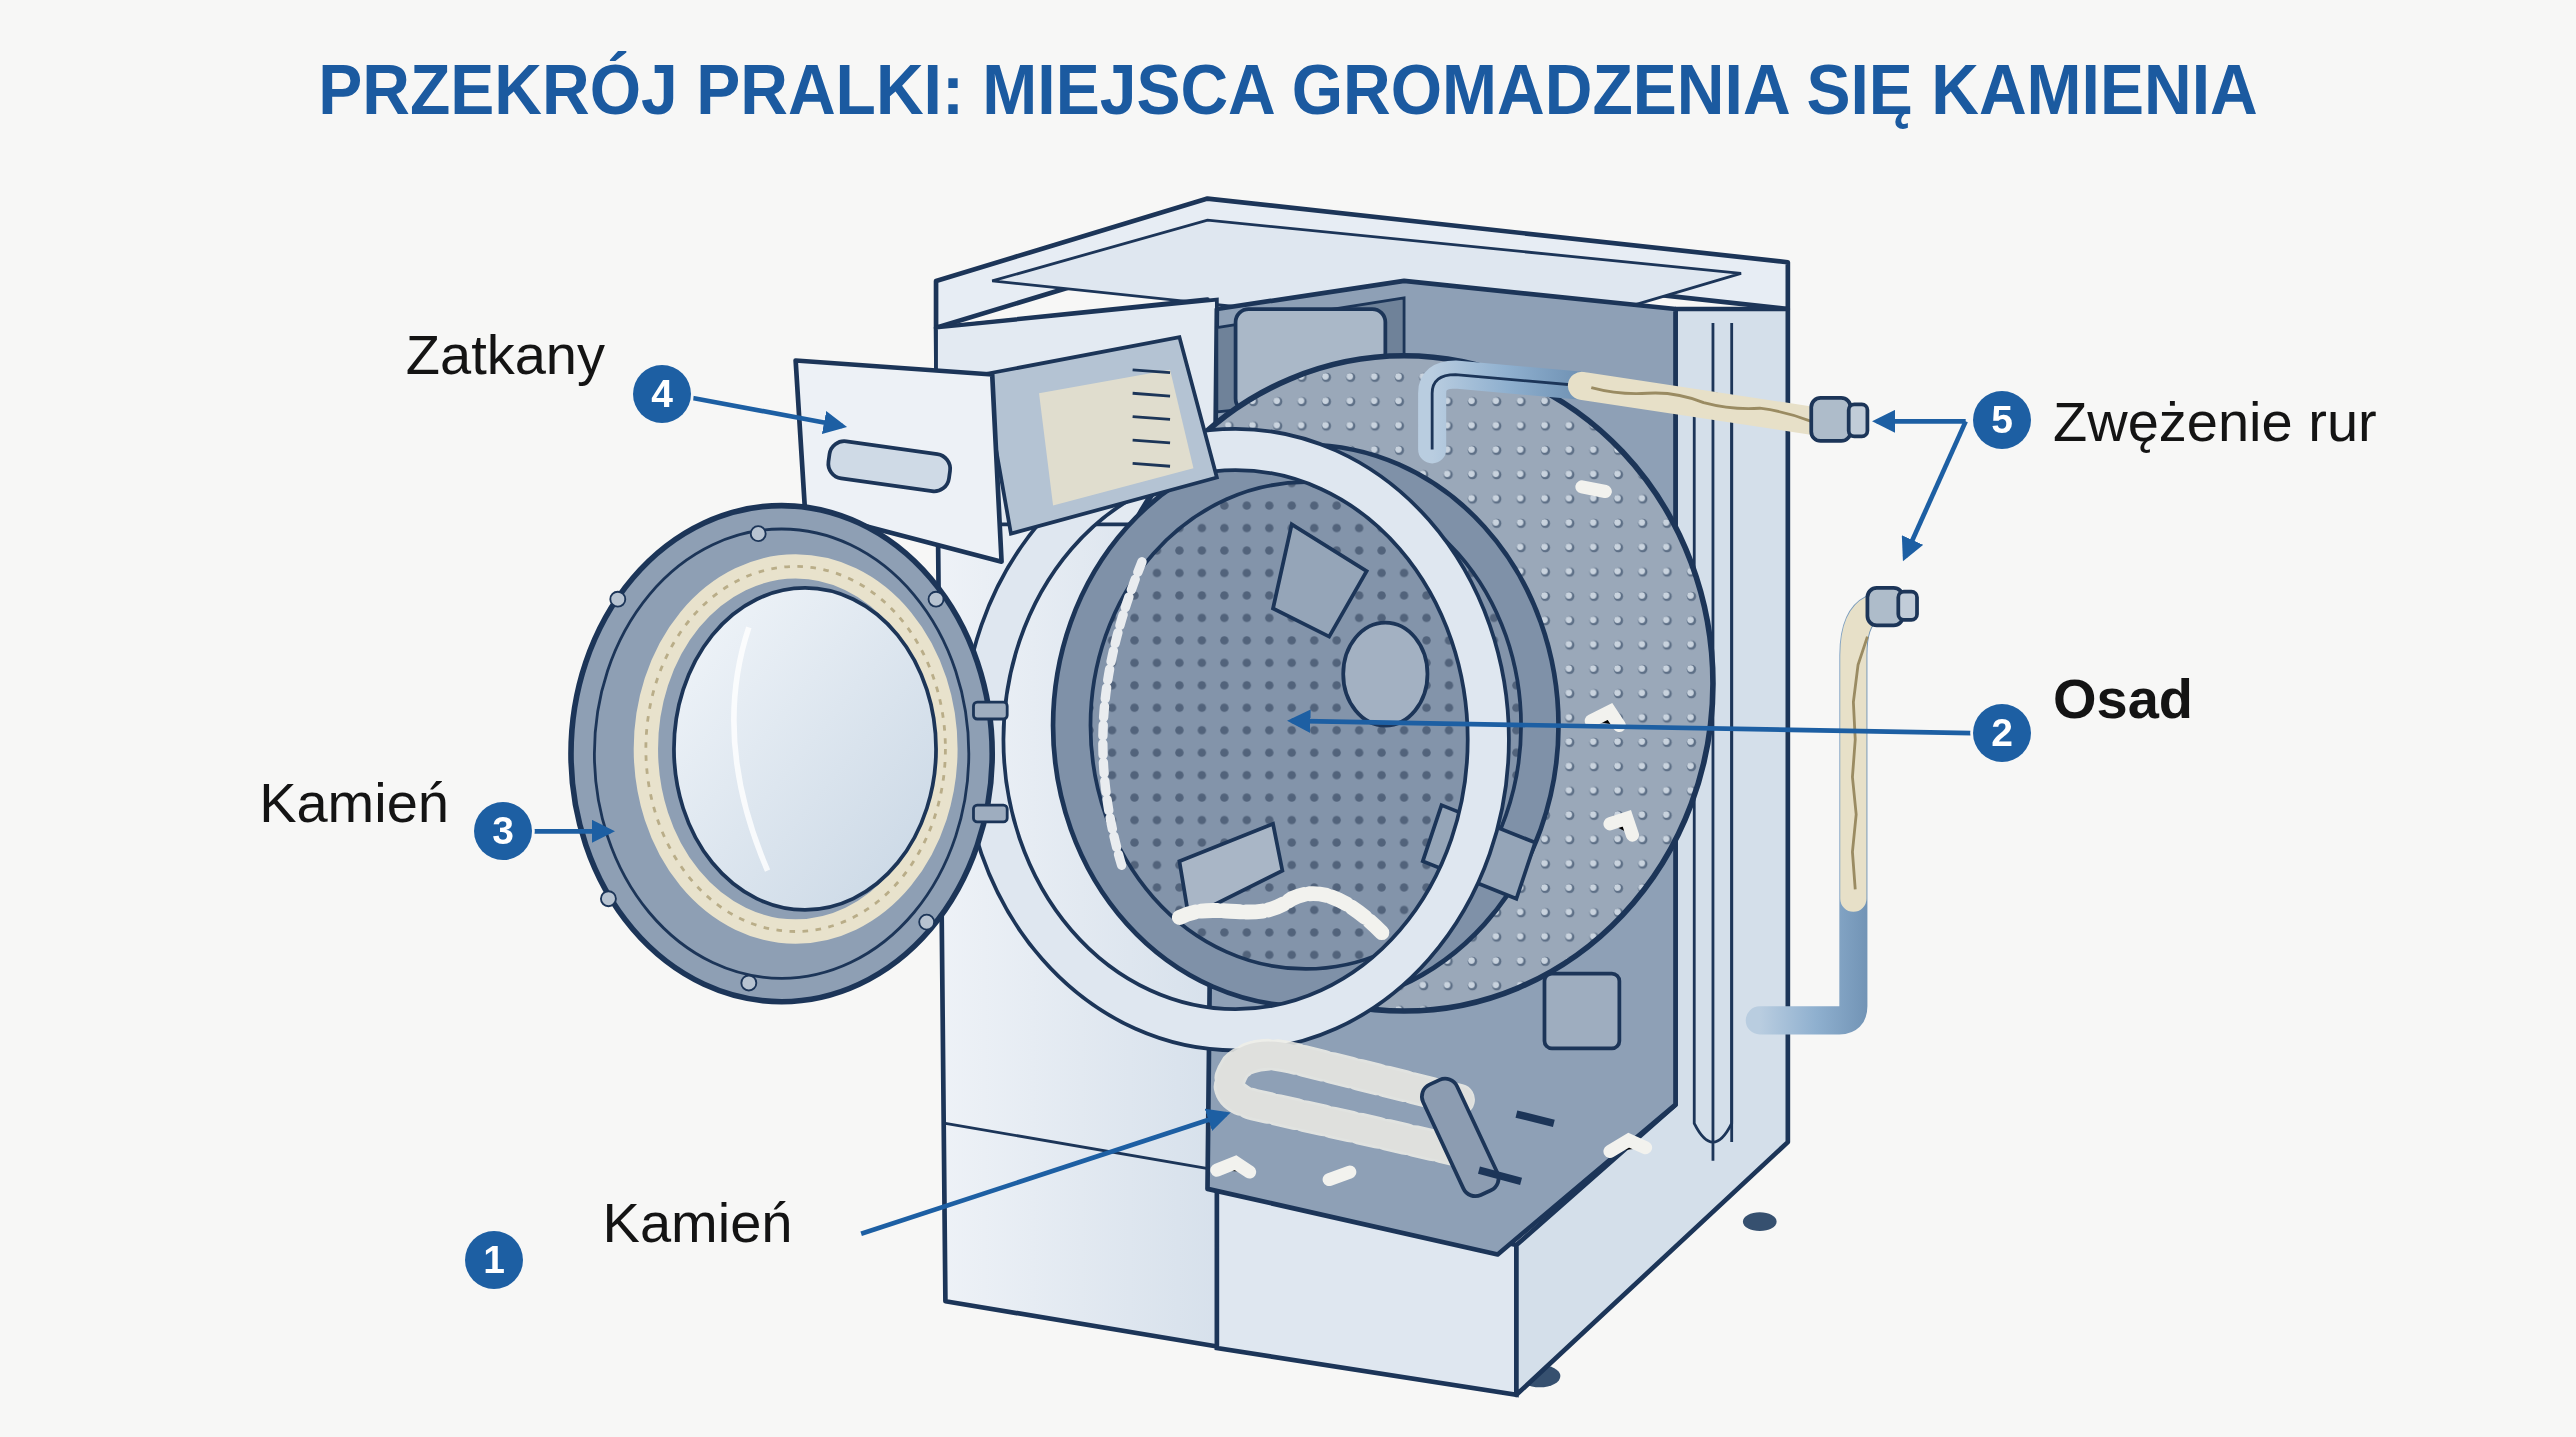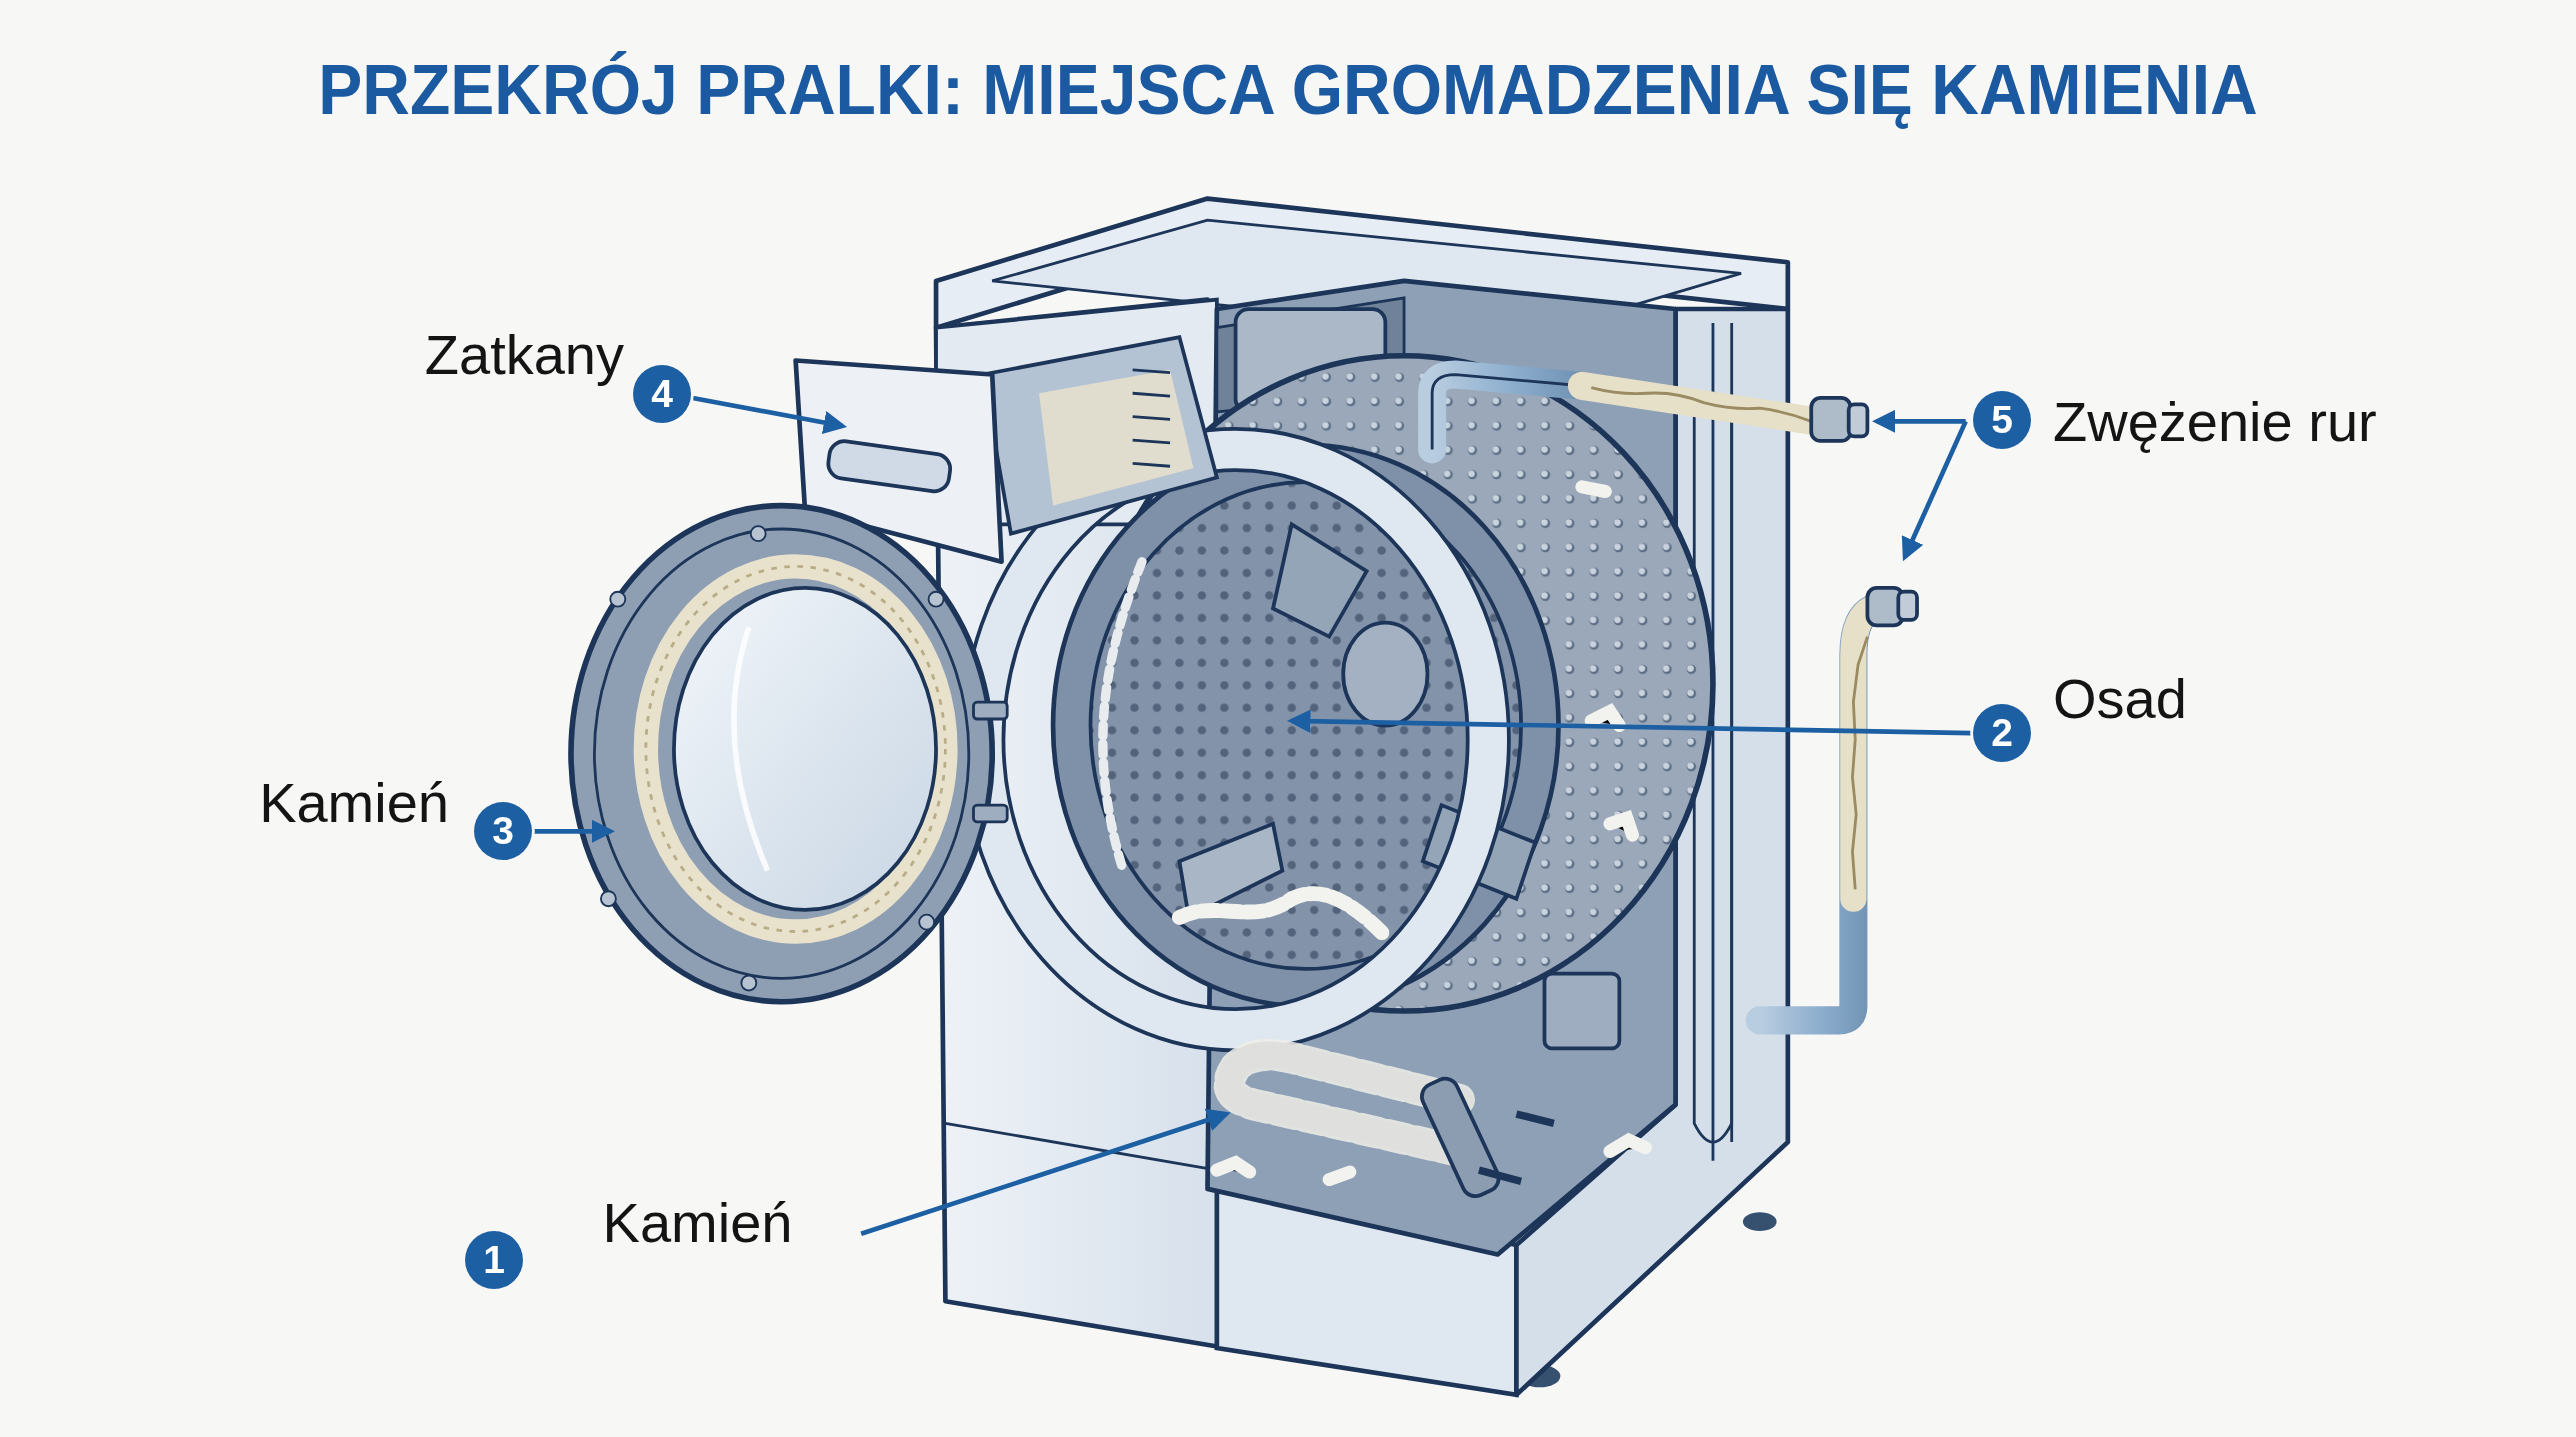--- a/index.html
+++ b/index.html
@@ -157,32 +157,32 @@
   <g>
     <line x1="740" y1="425" x2="900" y2="455" stroke="#1d5fa3" stroke-width="5" marker-end="url(#arrow)"></line>
     <line x1="2100" y1="450" x2="2005" y2="450" stroke="#1d5fa3" stroke-width="5" marker-end="url(#arrow)"></line>
     <line x1="2100" y1="450" x2="2035" y2="595" stroke="#1d5fa3" stroke-width="5" marker-end="url(#arrow)"></line>
     <line x1="2106" y1="783" x2="1380" y2="770" stroke="#1d5fa3" stroke-width="5" marker-end="url(#arrow)"></line>
     <line x1="570" y1="888" x2="652" y2="888" stroke="#1d5fa3" stroke-width="5" marker-end="url(#arrow)"></line>
     <line x1="920" y1="1318" x2="1310" y2="1190" stroke="#1d5fa3" stroke-width="5" marker-end="url(#arrow)"></line>
   </g>
 </svg>
 
-<div class="label right" style="left:320px; top:321px; width:304px;">
+<div class="label right" style="left:301px; top:321px; width:304px;">
   <span class="ln">Zatkany</span>
 </div>
 <div class="badge" style="left:633px; top:365px;">4</div>
 
 <div class="badge" style="left:1973px; top:391px;">5</div>
 <div class="label" style="left:2053px; top:388px;">
   <span class="ln">Zwężenie rur</span>
 </div>
 
 <div class="badge" style="left:1973px; top:704px;">2</div>
-<div class="label" style="left:2053px; top:665px;">
+<div class="label" style="left:2053px; top:665px;font-weight:bold;">
   <span class="ln">Osad</span>
 </div>
 
 <div class="label right" style="left:56px; top:769px; width:393px;">
   <span class="ln">Kamień</span>
 </div>
 <div class="badge" style="left:474px; top:802px;">3</div>
 
 <div class="badge" style="left:465px; top:1231px;">1</div>
 <div class="label center" style="left:543px; top:1189px; width:309px;">

